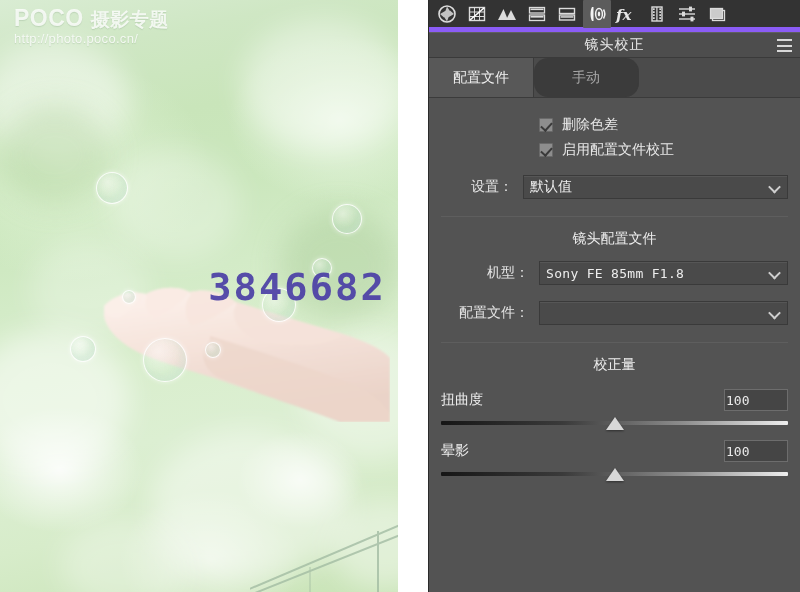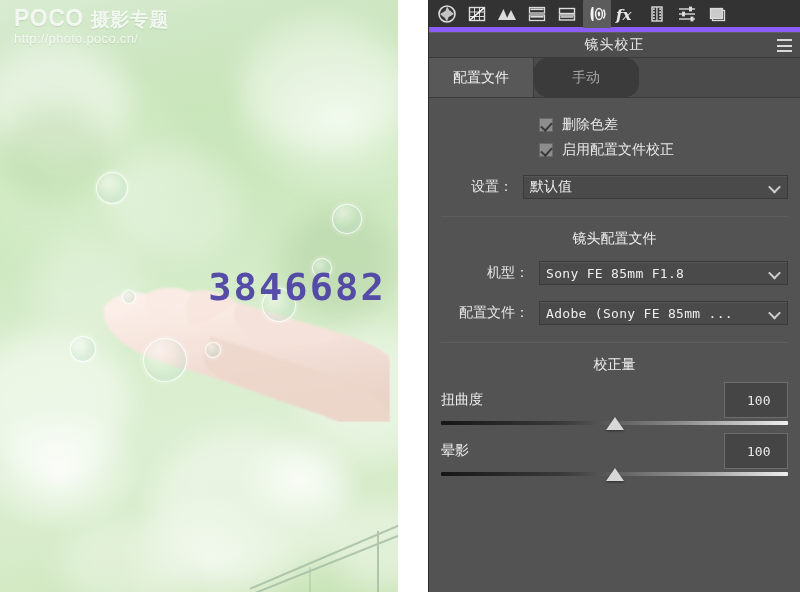--- a/index.html
+++ b/index.html
@@ -195,24 +195,24 @@
     transform: rotate(45deg) translate(-1px,-1px);
   }
 
   .divider { height: 1px; background: #434343; border-bottom: 1px solid #5e5e5e; margin: 14px 0 0 0; }
   .section-title { text-align: center; font-size: 14px; color: #ededed; margin-top: 13px; }
 
   .slider-block { margin-top: 14px; }
   .slider-head { display: flex; align-items: center; justify-content: space-between; height: 24px; }
   .slider-name { font-size: 14px; color: #ededed; }
   .num-box {
-    width: 64px; height: 36px; background: #454545;
+    width: 64px; height: 22px; background: #454545;
     border: 1px solid #6d6d6d;
     display: flex; align-items: center;
-    padding-left: 22px;
+    padding-left: 1px;
   }
   .num-box .num { font-size: 13px; color: #e9e9e9; font-family: "DejaVu Sans Mono","Liberation Mono",monospace; }
   .slider-track {
     position: relative; height: 4px; margin-top: 9px;
     background: linear-gradient(to right, #161616 0%, #3a3a3a 35%, #8e8e8e 70%, #efefef 100%);
     border-radius: 1px;
   }
   .slider-thumb {
     position: absolute; top: -4px; width: 0; height: 0;
     border-left: 9px solid transparent;
@@ -451,21 +451,20 @@
         <span class="field-label w-lens">机型：</span>
         <div class="select">
           <span class="val">Sony FE 85mm F1.8</span>
           <span class="caret"></span>
         </div>
       </div>
 
       <div class="field-row">
         <span class="field-label w-lens">配置文件：</span>
         <div class="select">
-          <span class="val">Adobe (Sony FE 85mm ...</span>
           <span class="caret"></span>
         </div>
       </div>
 
       <div class="divider"></div>
 
       <div class="section-title">校正量</div>
 
       <div class="slider-block">
         <div class="slider-head">

